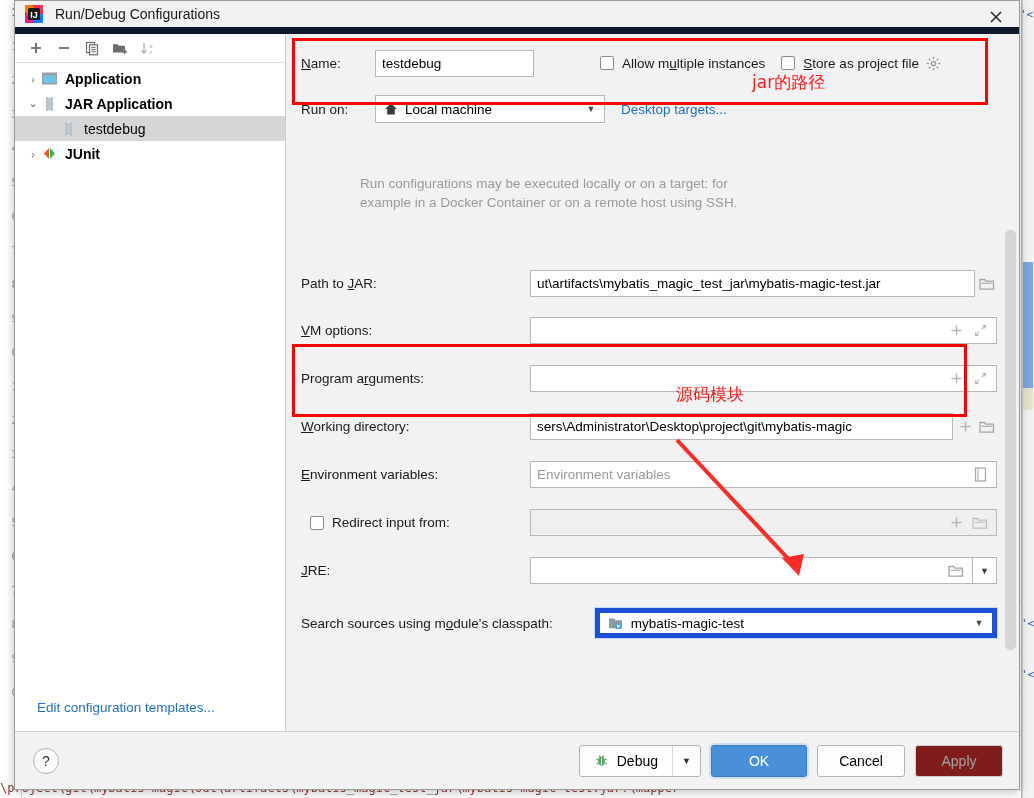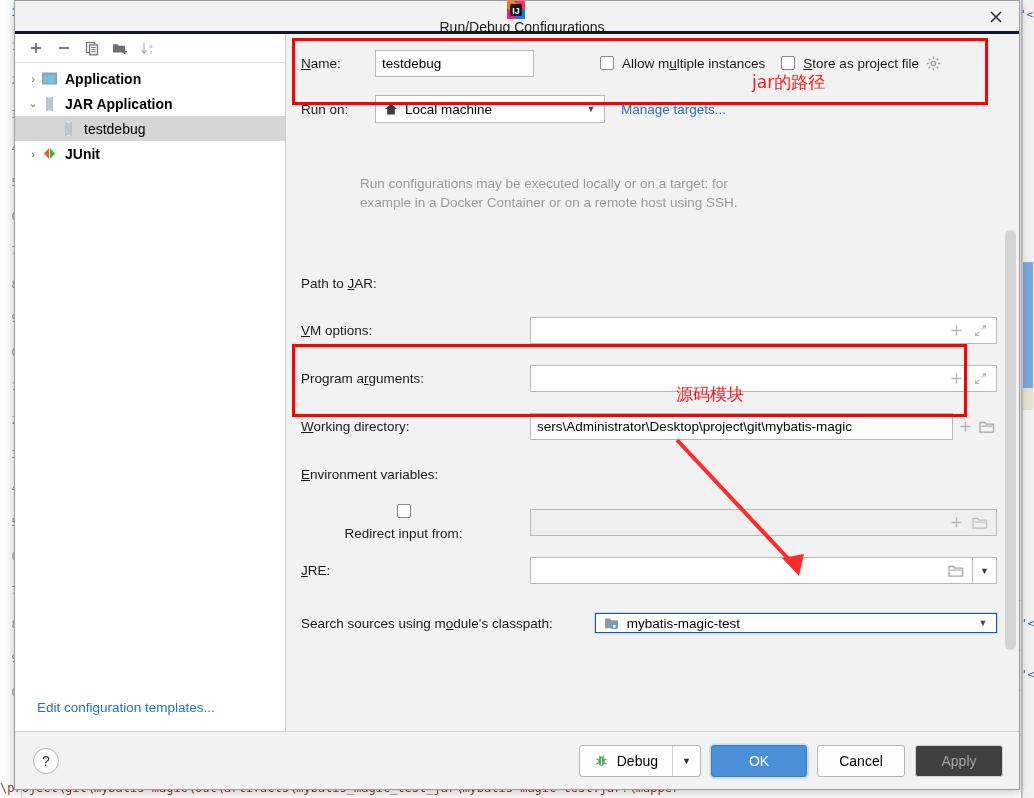--- a/index.html
+++ b/index.html
@@ -80,25 +80,24 @@
     background: #f2f2f2;
     border: 1px solid #9a9a9a;
     box-shadow: 0 2px 10px rgba(0,0,0,0.25);
     display: flex; flex-direction: column;
   }
 
   
   .titlebar {
     height: 33px; min-height: 33px;
     background: #f2f2f2;
-    border-bottom: 3px solid #0f172a;
+    border-bottom: 7px solid #0f172a;
     display: flex; align-items: center;
     padding: 0 0 0 10px;
     position: relative;
-    flex-direction: column;
   }
   .app-icon {
     width: 18px; height: 18px;
     margin-right: 12px;
     position: relative;
     flex: 0 0 auto;
   }
   .titlebar-text {
     font-size: 14px; color: #1a1a1a;
   }
@@ -330,21 +329,21 @@
     font-size: 14px; cursor: pointer;
     padding: 0 14px;
   }
   .btn.primary {
     background: #4a90d9;
     border: 1px solid #3c7cbf;
     color: #ffffff;
     box-shadow: 0 0 0 2px #cfe0f2;
     min-width: 96px;
   }
-  .btn.disabled { color: #a3a3a3; background: #404040; border-color: #cfcfcf; cursor: default; }
+  .btn.disabled { color: #a3a3a3; background: #7f1d1d; border-color: #cfcfcf; cursor: default; }
   .split-btn {
     height: 32px;
     border: 1px solid #b4b4b4;
     border-radius: 3px;
     background: #fdfdfd;
     display: flex; align-items: stretch;
     cursor: pointer;
   }
   .split-main {
     display: flex; align-items: center; gap: 8px;
@@ -575,37 +574,48 @@
         <span class="lbl" style="width:60px;">Run on:</span>
         <div class="combo" style="width:230px;margin-left:14px;">
           <span style="margin-right:7px;display:flex;">
             <svg width="14" height="14" viewBox="0 0 14 14">
               <path d="M7 1.5 L13 7 H10.8 V12.5 H3.2 V7 H1 Z" fill="#3c3c3c"></path>
             </svg>
           </span>
           <span>Local machine</span>
           <span class="caret">▼</span>
         </div>
-        <span class="link" style="margin-left:16px;">Manage targets...</span>
+        <span class="link" style="margin-left:16px;">Desktop targets...</span>
       </div>
 
       <div class="hint" style="left:74px;top:140px;">
         <div>Run configurations may be executed locally or on a target: for</div>
         <div>example in a Docker Container or on a remote host using SSH.</div>
       </div>
 
 
       <div class="vscroll">
         <div class="vscroll-thumb"></div>
       </div>
 
       <div class="form">
 
         <div class="frow" style="margin-bottom:16px;">
           <span class="flabel lbl">Path to <span class="u">J</span>AR:</span>
+          <div class="fctl field-wrap">
+            <div class="txtfield">
+              <span>ut\artifacts\mybatis_magic_test_jar\mybatis-magic-test.jar</span>
+            </div>
+            <span class="icon-btn">
+              <svg width="16" height="14" viewBox="0 0 16 14">
+                <path d="M1 2.5h4.6l1.3 1.6H14.5v8H1z" fill="none" stroke="#a6a6a6" stroke-width="1.3"></path>
+                <line x1="2.4" y1="6.2" x2="13.2" y2="6.2" stroke="#a6a6a6" stroke-width="1.1"></line>
+              </svg>
+            </span>
+          </div>
         </div>
 
         <div class="frow">
           <span class="flabel lbl"><span class="u">V</span>M options:</span>
           <div class="fctl field-wrap">
             <div class="txtfield" style="position:relative;">
               <span></span>
               <span style="margin-left:auto;display:flex;gap:4px;align-items:center;">
                 <span class="icon-btn">
                   <svg width="13" height="13" viewBox="0 0 13 13">
@@ -671,24 +681,35 @@
               <svg width="16" height="14" viewBox="0 0 16 14">
                 <path d="M1 2.5h4.6l1.3 1.6H14.5v8H1z" fill="none" stroke="#a6a6a6" stroke-width="1.3"></path>
                 <line x1="2.4" y1="6.2" x2="13.2" y2="6.2" stroke="#a6a6a6" stroke-width="1.1"></line>
               </svg>
             </span>
           </div>
         </div>
 
         <div class="frow">
           <span class="flabel lbl"><span class="u">E</span>nvironment variables:</span>
+          <div class="fctl field-wrap">
+            <div class="txtfield">
+              <span class="ph">Environment variables</span>
+              <span style="margin-left:auto;" class="icon-btn">
+                <svg width="13" height="15" viewBox="0 0 13 15">
+                  <rect x="1.5" y="1" width="10" height="13" fill="none" stroke="#a6a6a6" stroke-width="1.2"></rect>
+                  <line x1="4" y1="1" x2="4" y2="14" stroke="#a6a6a6" stroke-width="1"></line>
+                </svg>
+              </span>
+            </div>
+          </div>
         </div>
 
         <div class="frow">
-          <label class="flabel checkrow" style="padding-left:9px;flex-direction:column;">
+          <label class="flabel checkrow" style="padding-left:9px;">
             <span class="cbox"></span>
             <span class="lbl">Redirect input from:</span>
           </label>
           <div class="fctl field-wrap">
             <div class="txtfield disabled">
               <span></span>
               <span style="margin-left:auto;display:flex;gap:4px;align-items:center;">
                 <span class="icon-btn">
                   <svg width="13" height="13" viewBox="0 0 13 13">
                     <line x1="6.5" y1="1.5" x2="6.5" y2="11.5" stroke="#b6b6b6" stroke-width="1.5"></line>
@@ -720,21 +741,21 @@
             </div>
             <div style="width:25px;height:27px;border:1px solid #b8b8b8;background:#fff;display:flex;align-items:center;justify-content:center;font-size:9px;color:#3a3a3a;cursor:pointer;">
               <span>▼</span>
             </div>
           </div>
         </div>
 
         <div class="frow" style="height:34px;">
           <span class="lbl" style="flex:0 0 auto;">Search sources using m<span class="u">o</span>dule's classpath:</span>
           <div class="fctl" style="margin-left:9px;">
-            <div class="combo focusring" style="border:1px solid #1d4ed8;box-shadow:0 0 0 1px #c5dcf2;height:20px;">
+            <div class="combo focusring" style="border:5px solid #1d4ed8;box-shadow:0 0 0 1px #c5dcf2;height:30px;">
               <span style="margin-right:7px;display:flex;">
                 <svg width="16" height="15" viewBox="0 0 16 15">
                   <path d="M1 2.5h5.1l1.3 1.7H14v8H1z" fill="#8e9aa5"></path>
                   <rect x="7.5" y="7.5" width="5.5" height="5.5" fill="#4aa8d8"></rect>
                   <rect x="9" y="9" width="2.5" height="2.5" fill="#ffffff"></rect>
                 </svg>
               </span>
               <span>mybatis-magic-test</span>
               <span class="caret">▼</span>
             </div>

